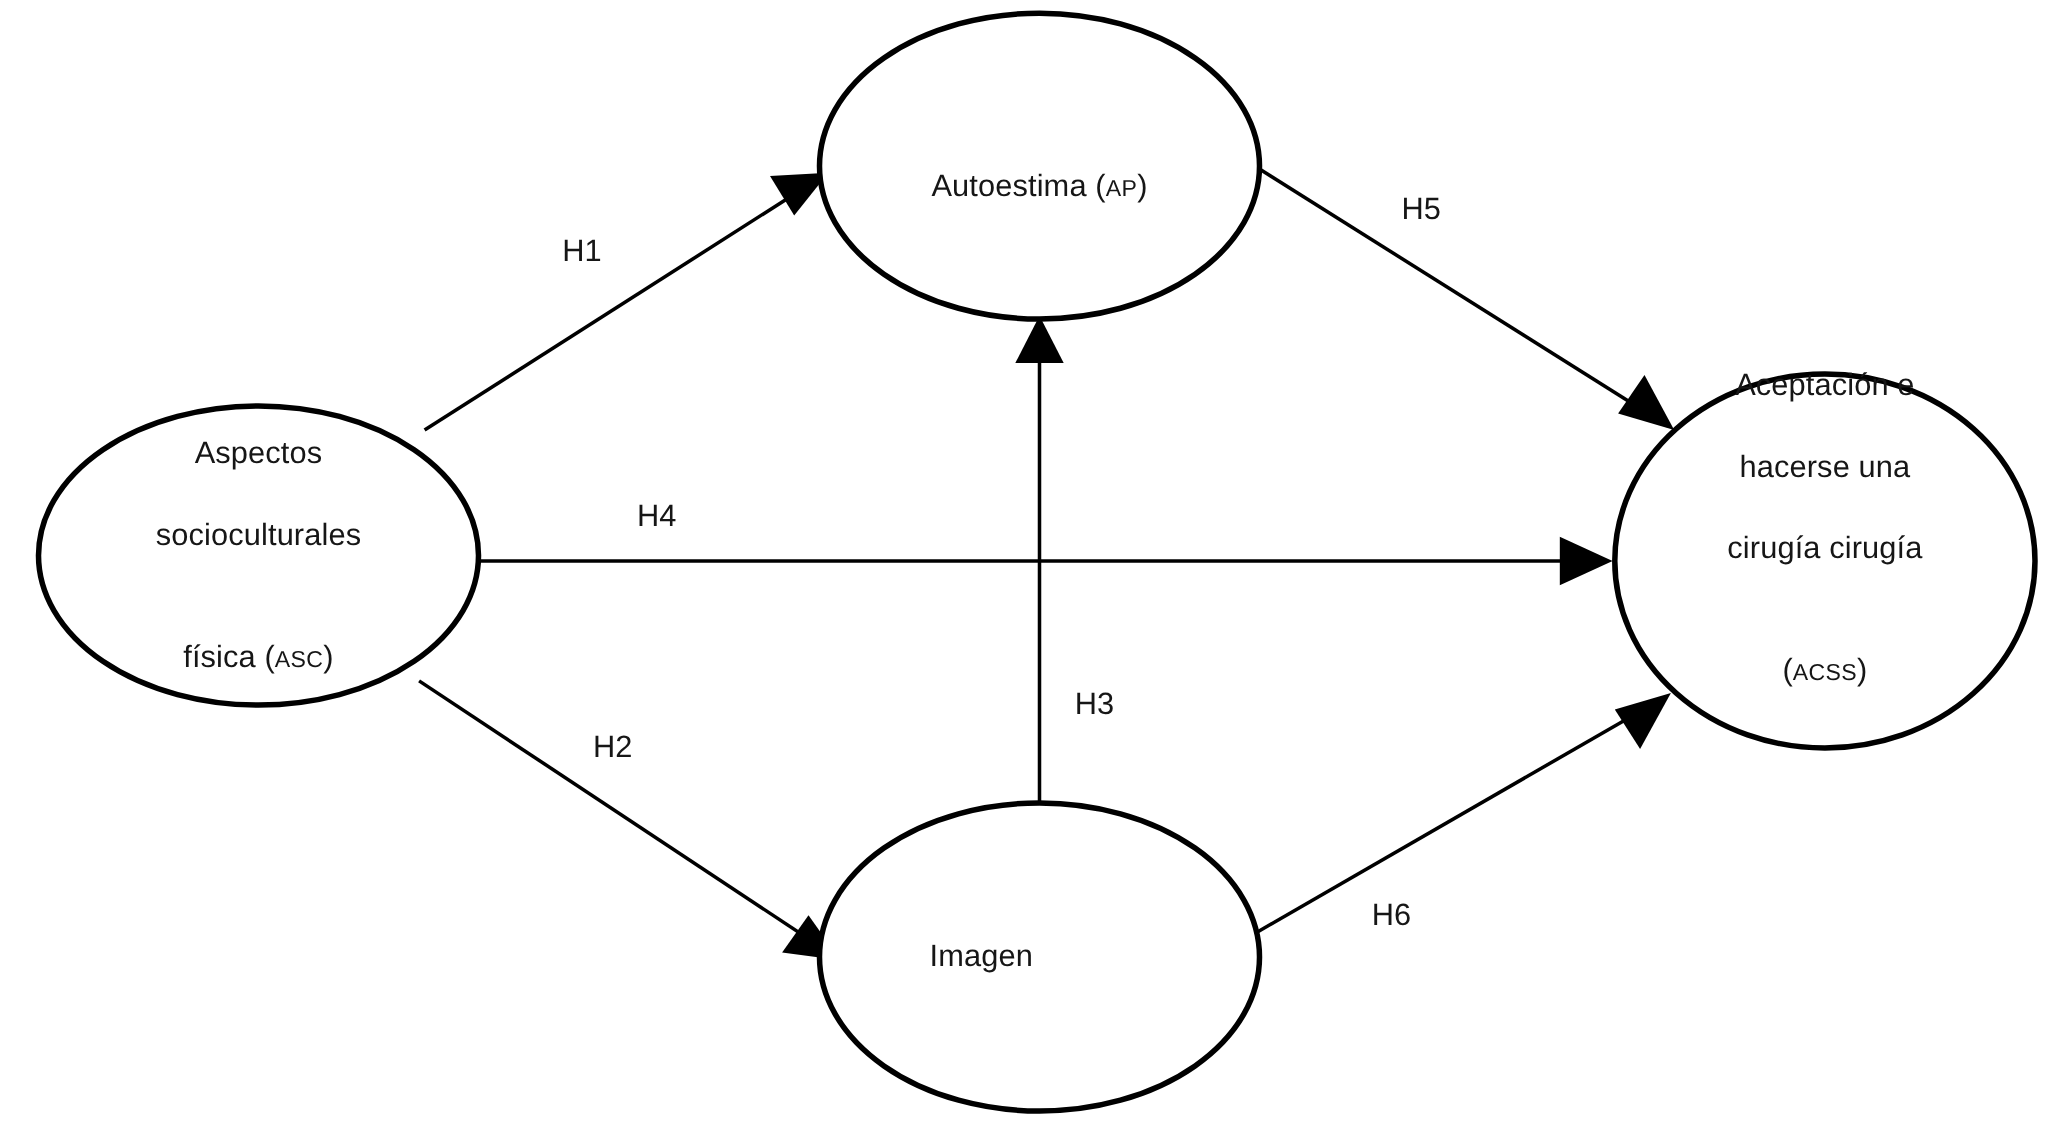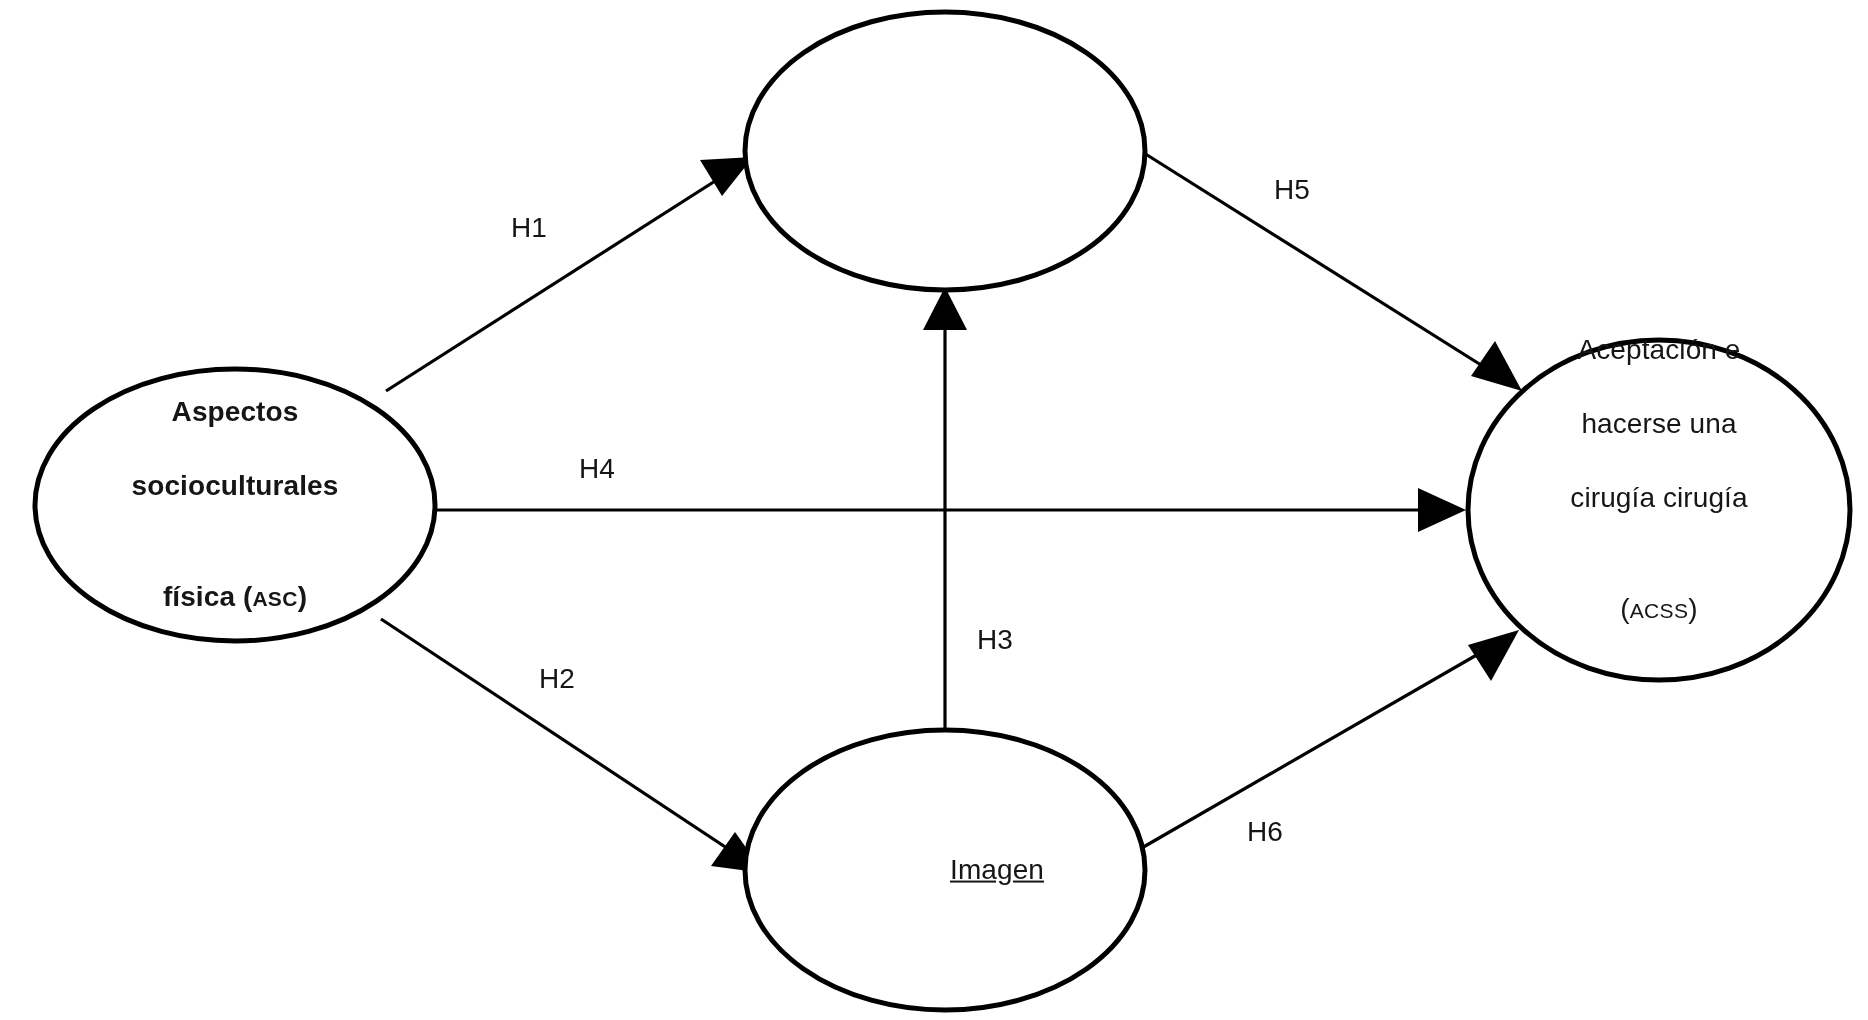--- a/index.html
+++ b/index.html
@@ -103,30 +103,35 @@
       <line class="edge-line" x1="1140" y1="849" x2="1513" y2="634"></line>
       <polygon class="arrow-head" points="1519,630 1468,645 1491,681"></polygon>
     </g>
 
     <ellipse class="node-ellipse" cx="235" cy="505" rx="200" ry="136"></ellipse>
     <ellipse class="node-ellipse" cx="945" cy="151" rx="200" ry="139"></ellipse>
     <ellipse class="node-ellipse" cx="945" cy="870" rx="200" ry="140"></ellipse>
     <ellipse class="node-ellipse" cx="1659" cy="510" rx="191" ry="170"></ellipse>
   </svg>
 
-  <div class="node-label" style="left:235px; top:505px; width:340px;font-weight:bold;">
+  <div class="node-label" style="left:235px; top:505px; width:340px;">
     <div>Aspectos</div>
     <div>socioculturales</div>
     <div>
       <span>física&nbsp;(</span><span class="abbr">ASC</span><span>)</span>
     </div>
   </div>
 
+  <div class="node-label" style="left:945px; top:151px; width:340px;">
+    <div>
+      <span>Autoestima</span><span>&nbsp;(</span><span class="abbr">AP</span><span>)</span>
+    </div>
+  </div>
 
-  <div class="node-label" style="left:997px; top:870px; width:340px;text-decoration:underline;">
+  <div class="node-label" style="left:892px; top:870px; width:340px;">
     <div>Imagen</div>
   </div>
 
   <div class="node-label" style="left:1659px; top:480px; width:330px;">
     <div>Aceptación e</div>
     <div>hacerse una</div>
     <div>cirugía cirugía</div>
     <div>
       <span>(</span><span class="abbr">ACSS</span><span>)</span>
     </div>

